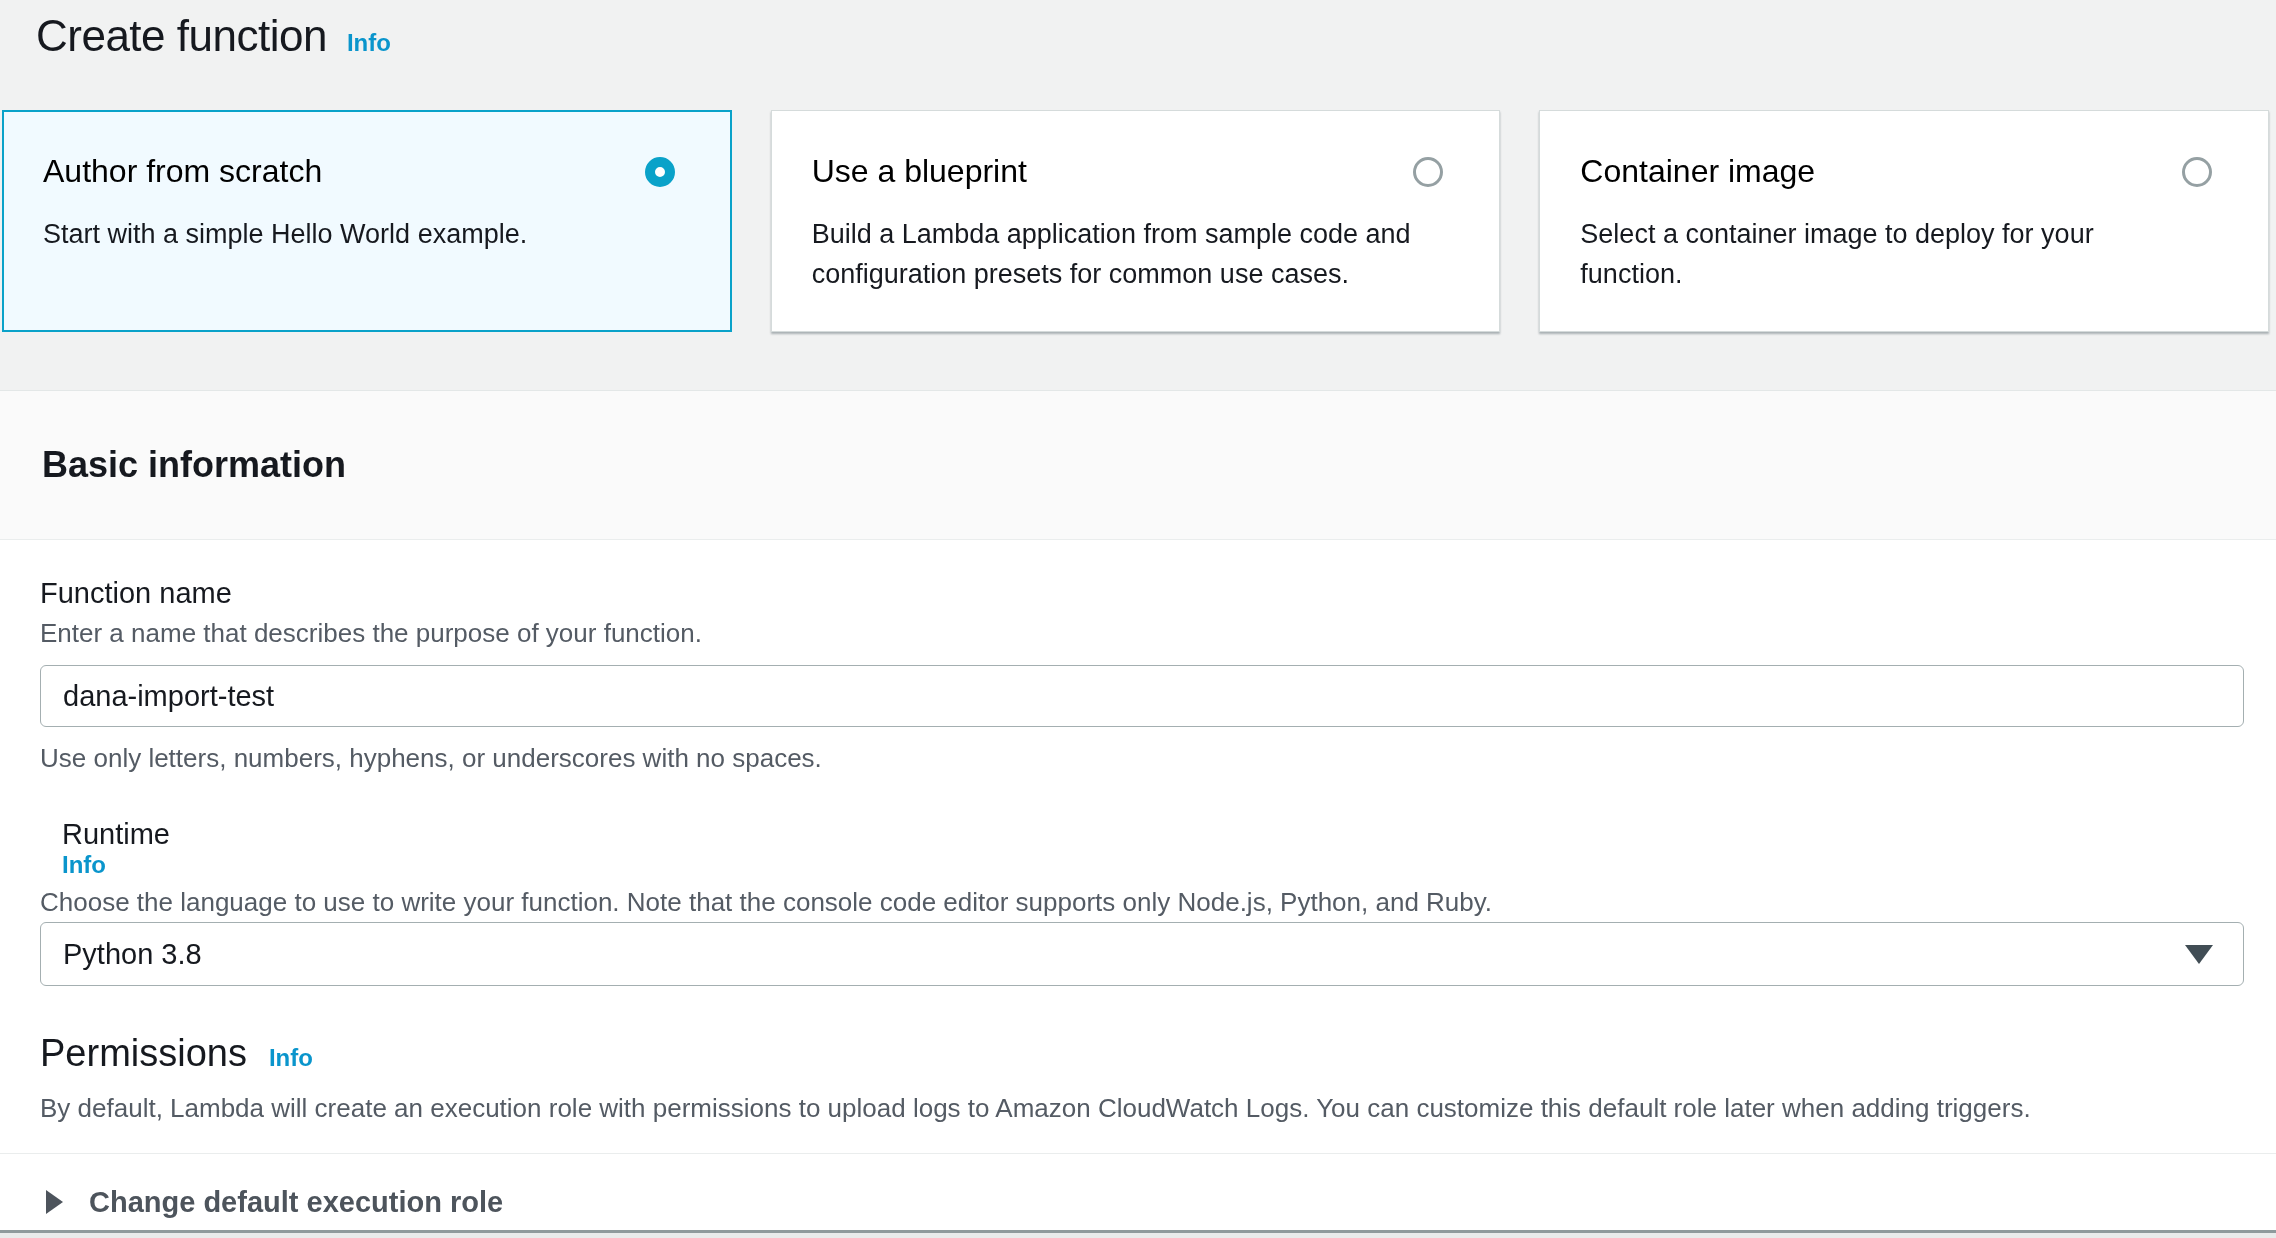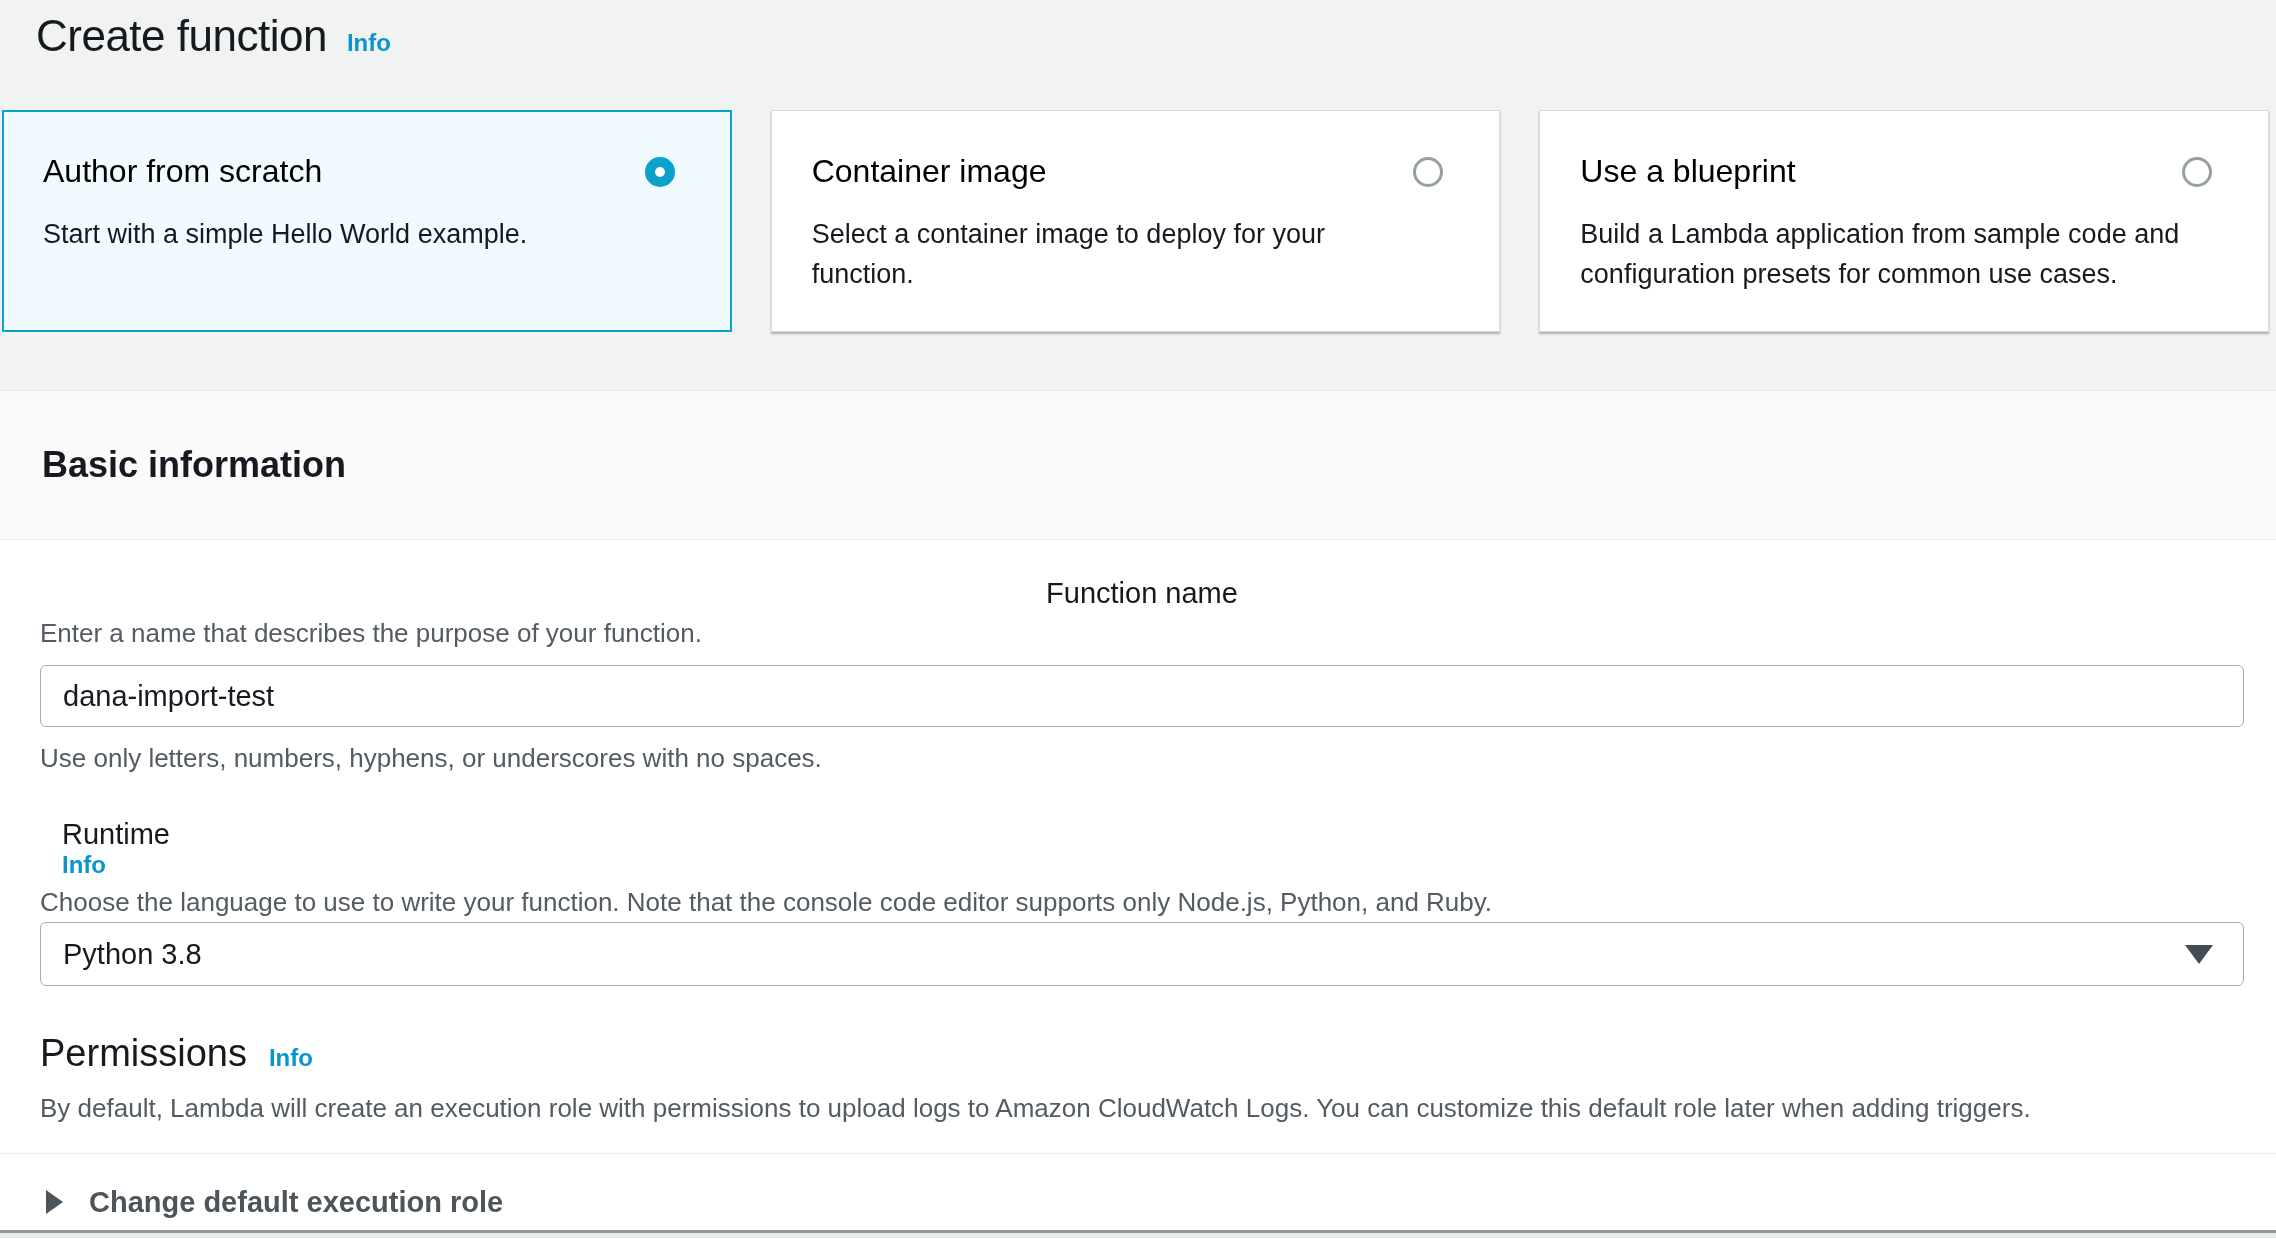--- a/index.html
+++ b/index.html
@@ -99,21 +99,21 @@
     align-items: center;
     padding-left: 42px;
   }
   .panel-heading { font-size: 36px; font-weight: 700; color: #16191f; }
   .panel-body {
     background: #ffffff;
     flex: 1 1 auto;
     padding-top: 37px;
   }
 
-  .field-label { font-size: 29px; font-weight: 400; color: #16191f; margin: 0 32px 0 40px; text-align: center; }
+  .field-label { font-size: 29px; font-weight: 400; color: #16191f; margin: 0 32px 0 40px; }
   .field-help  { font-size: 26px; color: #545b64; margin: 8px 32px 0 40px; }
   .field-constraint { font-size: 26px; color: #545b64; margin: 16px 32px 0 40px; }
 
   input.text-input {
     display: block;
     width: 2204px;
     height: 62px;
     margin: 16px 32px 0 40px;
     border: 1px solid #a4afb1;
     border-radius: 6px;
@@ -211,32 +211,32 @@
     <div class="card selected">
       <div class="card-title-row">
         <span class="card-title">Author from scratch</span>
         <span class="radio checked" role="radio" aria-checked="true"></span>
       </div>
       <div class="card-desc">Start with a simple Hello World example.</div>
     </div>
 
     <div class="card">
       <div class="card-title-row">
+        <span class="card-title">Use a blueprint</span>
+        <span class="radio" role="radio" aria-checked="false"></span>
+      </div>
+      <div class="card-desc">Build a Lambda application from sample code and configuration presets for common use cases.</div>
+    </div>
+
+    <div class="card">
+      <div class="card-title-row">
         <span class="card-title">Container image</span>
         <span class="radio" role="radio" aria-checked="false"></span>
       </div>
       <div class="card-desc">Select a container image to deploy for your function.</div>
-    </div>
-
-    <div class="card">
-      <div class="card-title-row">
-        <span class="card-title">Use a blueprint</span>
-        <span class="radio" role="radio" aria-checked="false"></span>
-      </div>
-      <div class="card-desc">Build a Lambda application from sample code and configuration presets for common use cases.</div>
     </div>
 
   </div>
 
   <div class="panel">
     <div class="panel-header">
       <h2 class="panel-heading">Basic information</h2>
     </div>
 
     <div class="panel-body">

